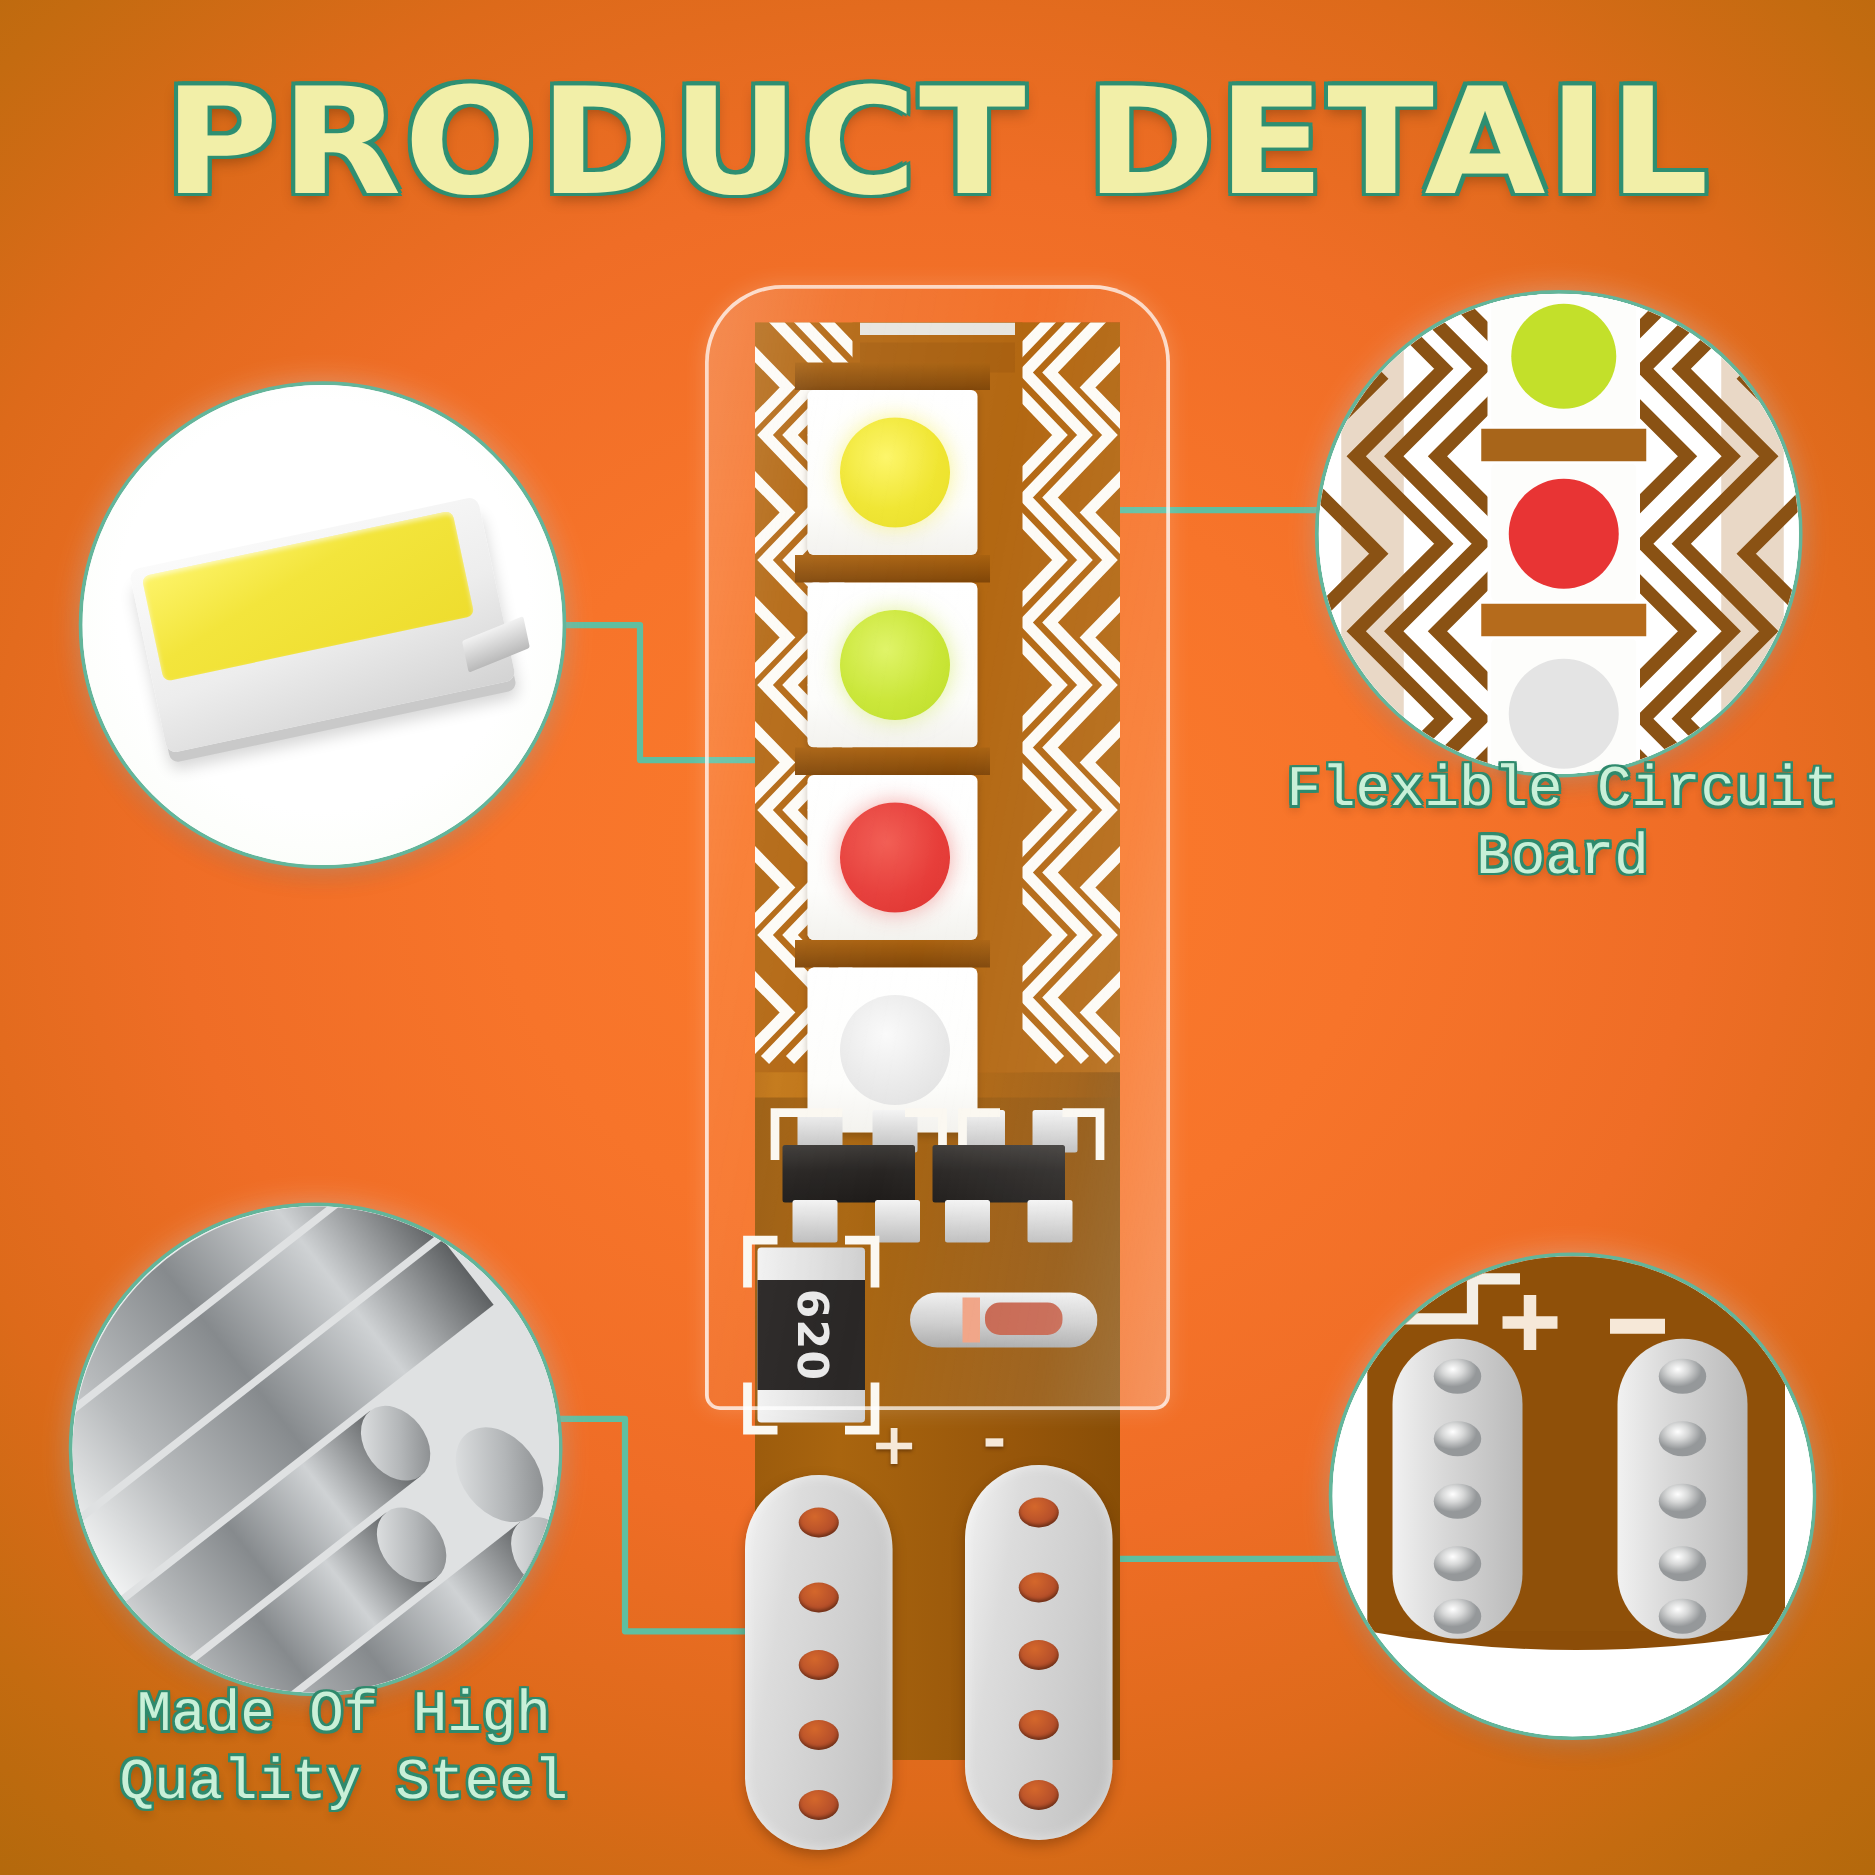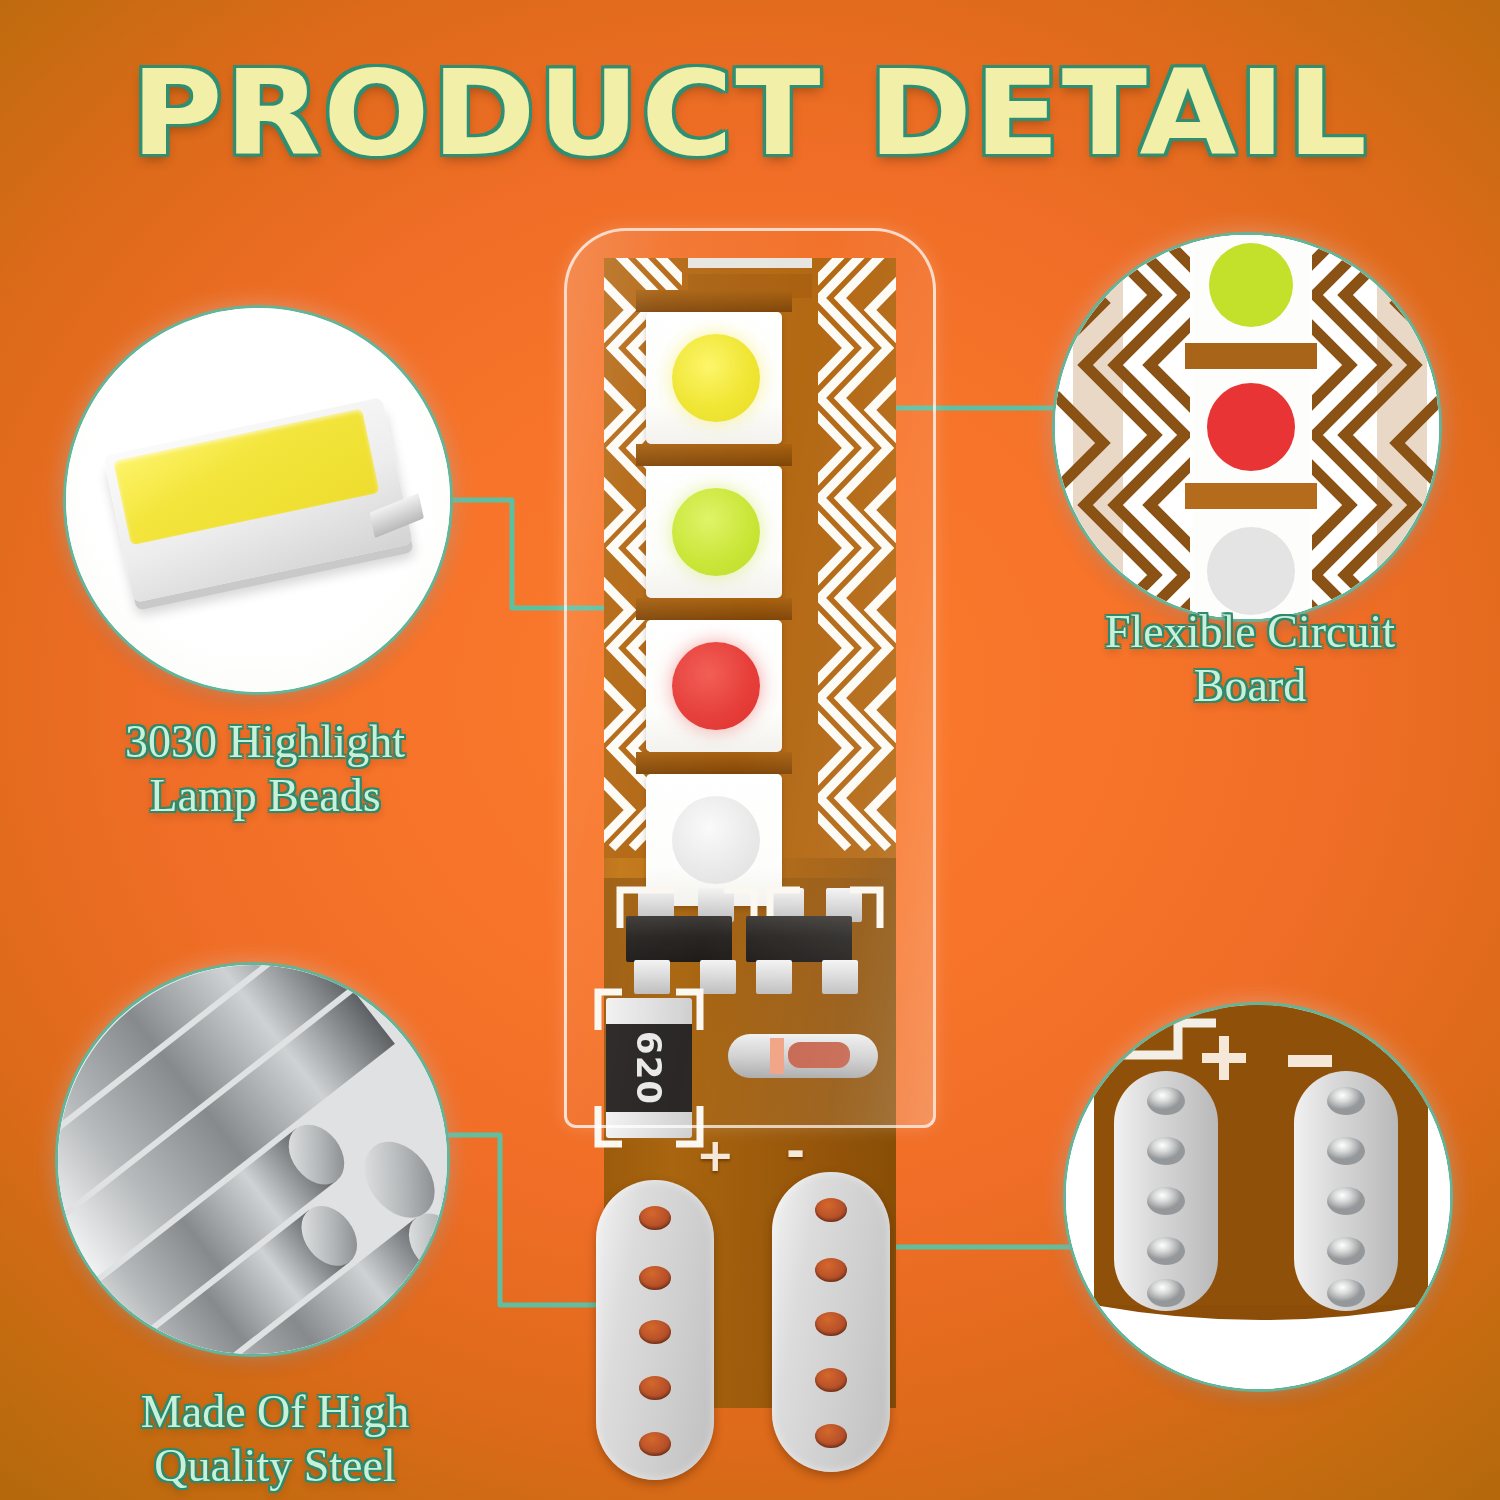--- a/index.html
+++ b/index.html
@@ -44,25 +44,25 @@
     font-size:46px; line-height:1.18;
     color:#c9f0d8;
     text-align:center;
     text-shadow:
       2px 0 0 #2f8a6d,-2px 0 0 #2f8a6d,
       0 2px 0 #2f8a6d,0 -2px 0 #2f8a6d,
       2px 2px 0 #2f8a6d,-2px -2px 0 #2f8a6d,
       2px -2px 0 #2f8a6d,-2px 2px 0 #2f8a6d,
       0 4px 8px rgba(40,20,0,.3);
     white-space:pre-line;
-    font-family:Liberation Serif, serif;
+    font-family:Liberation Mono, monospace;
   }
   #lbl-beads  { left:30px;   top:715px;  width:470px; }
   #lbl-fcb    { left:1010px; top:605px;  width:480px; }
-  #lbl-steel  { left:45px;   top:1345px; width:460px;margin-top:40px; }
+  #lbl-steel  { left:45px;   top:1345px; width:460px; }
   #lbl-plug   { left:1030px; top:1390px; width:450px; }
 
   
   .circle{
     position:absolute; border-radius:50%;
     border:3px solid #63b59a;
     overflow:hidden;
     box-shadow:0 0 22px rgba(255,255,255,.35), 0 6px 18px rgba(70,30,0,.28);
     background:#ffffff;
   }
@@ -240,22 +240,20 @@
 
   <div class="circle" id="circ-led">
     <div class="led-scene">
       <div class="chip">
         <div class="chip-body"></div>
         <div class="chip-lead"></div>
         <div class="chip-phos"></div>
       </div>
     </div>
   </div>
-  <div class="label" id="lbl-beads">3030 Highlight
-Lamp Beads</div>
 
   <div class="circle" id="circ-fcb">
     <svg class="pcb-scene" viewBox="0 0 390 390" width="390" height="390">
       <rect x="0" y="0" width="390" height="390" fill="#ffffff"></rect>
 
       <rect x="18" y="0" width="50" height="390" fill="#a8651a" opacity=".25"></rect>
       <rect x="322" y="0" width="50" height="390" fill="#a8651a" opacity=".25"></rect>
 
       <g stroke="#8a5214" stroke-width="11" fill="none" stroke-linejoin="miter">
         <path d="M60 -10 L130 60 L60 130 L130 200 L60 270 L130 340 L60 410"></path>

